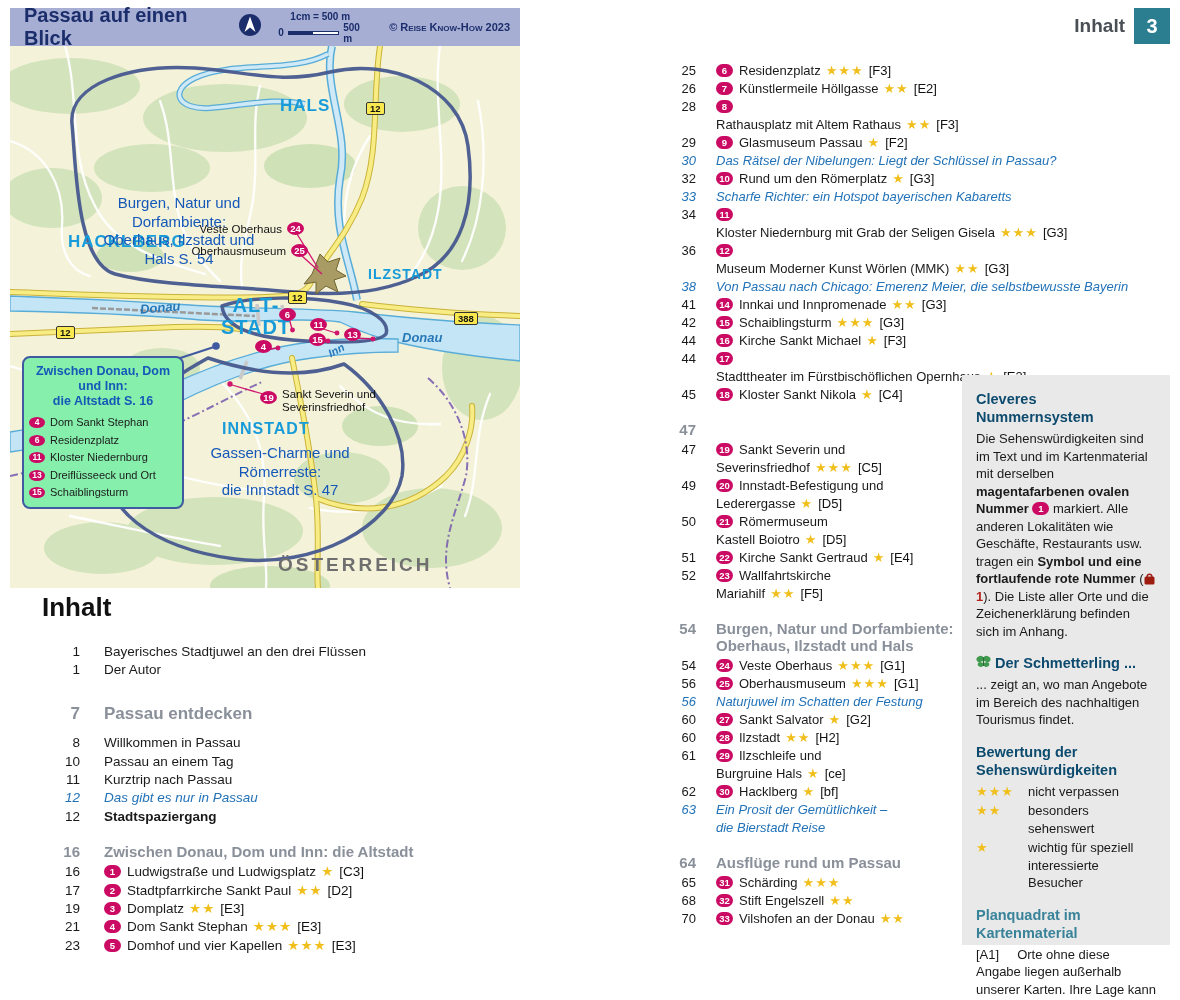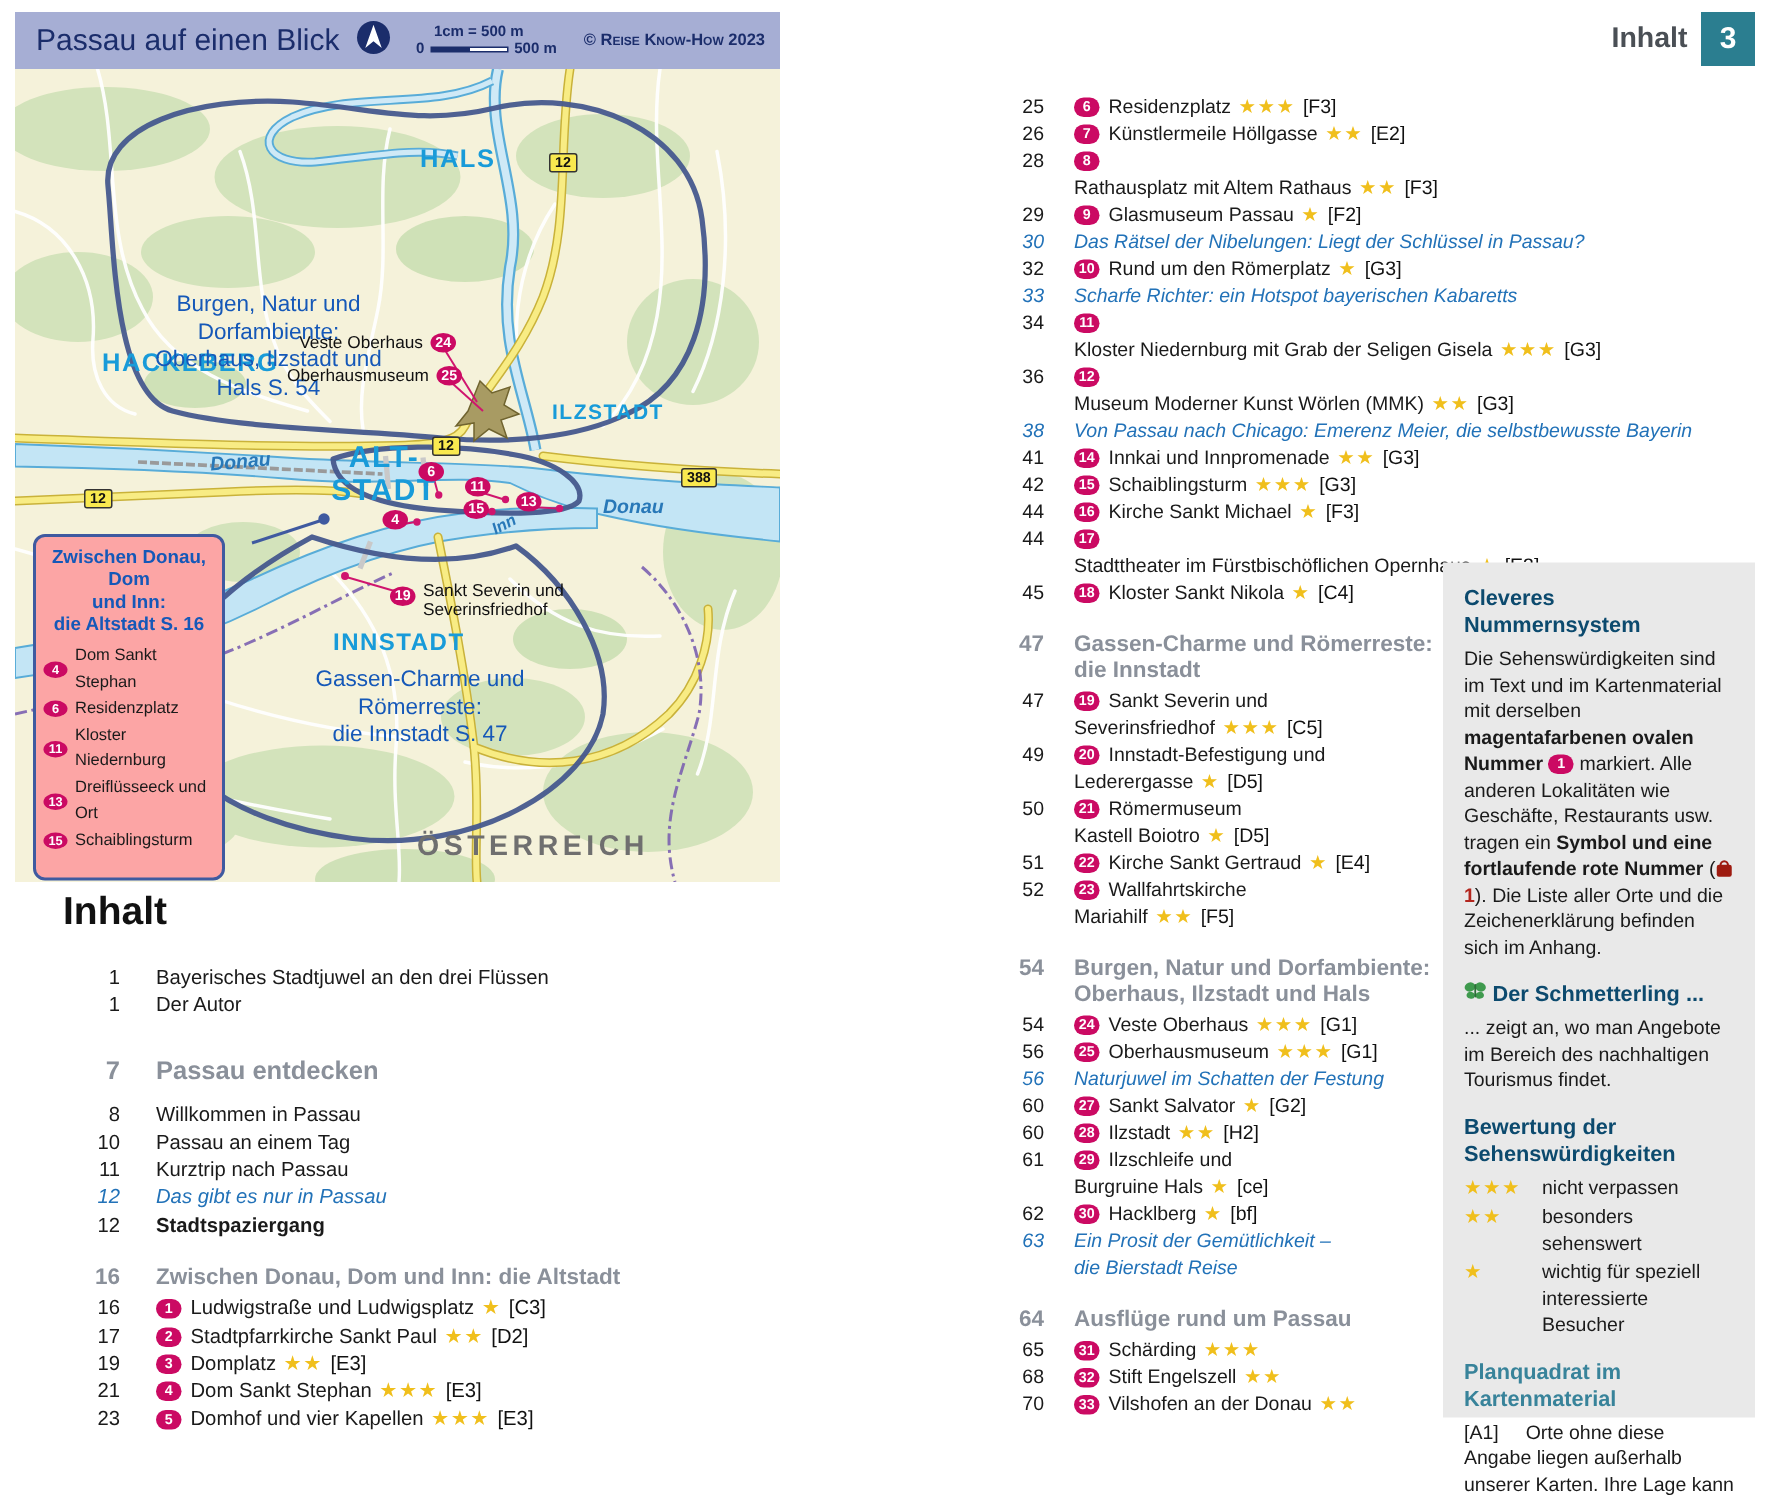--- a/index.html
+++ b/index.html
@@ -7,40 +7,40 @@
   body{position:relative;background:#fff;font-family:"Liberation Sans",sans-serif;color:#1a1a1a;overflow:hidden;}
 
   
   .page-header{position:absolute;top:8px;right:10px;display:flex;align-items:center;}
   .page-header .ph-label{font-size:19px;font-weight:bold;color:#4a4f55;margin-right:9px;}
   .page-header .ph-badge{width:36px;height:36px;background:#2b7e90;color:#fff;font-size:20px;font-weight:bold;display:flex;align-items:center;justify-content:center;}
 
   
   .map-block{position:absolute;left:10px;top:8px;width:510px;}
   .map-header{height:38px;background:#a6aed4;display:flex;align-items:center;padding:0 10px 0 14px;}
-  .map-title{font-size:20px;font-weight:normal;color:#1b2d6b;margin-right:auto;}
+  .map-title{font-size:20px;font-weight:bold;color:#1b2d6b;margin-right:auto;}
   .north-arrow{margin-right:16px;}
   .scale{color:#1b2d6b;font-weight:bold;font-size:10px;margin-right:18px;line-height:11px;}
   .scale-top{text-align:center;padding-left:12px;}
   .scale-row{display:flex;align-items:center;gap:4px;}
   .scale-bar{display:inline-block;width:52px;height:4px;border:1px solid #1b2d6b;background:linear-gradient(to right,#1b2d6b 0 50%,#ffffff 50% 100%);}
   .copyright{color:#1b2d6b;font-size:11px;font-weight:600;font-variant:small-caps;white-space:nowrap;}
   .map-canvas{position:relative;width:510px;height:542px;background:#f5f2da;}
   .map-canvas svg{position:absolute;left:0;top:0;}
 
   .map-overlay{position:absolute;white-space:pre-line;}
   .district{color:#189bd9;font-weight:bold;letter-spacing:1px;}
   .river-label{color:#2878b8;font-weight:bold;font-style:italic;}
   .country{color:#6f6f6f;font-weight:bold;letter-spacing:3px;font-size:19px;}
   .area-note{color:#1558b8;font-weight:normal;font-size:15px;line-height:18.5px;text-align:center;}
   .poi-text{font-size:11.5px;line-height:13px;color:#111;}
   .route-badge{position:absolute;background:#f9e94f;border:1px solid #333;border-radius:2px;font-size:9.5px;font-weight:bold;color:#111;padding:0 3px;line-height:11px;}
   .m-badge{position:absolute;background:#cb0a63;color:#fff;font-weight:bold;border-radius:50%;text-align:center;}
   .pt-badge{width:17px;height:13px;font-size:9.5px;line-height:13px;}
-  .callout{position:absolute;left:12px;top:310px;width:128px;background:#fca5a5;border:2.5px solid #3f5aa0;border-radius:8px;padding:6px 5px 16px;}
+  .callout{position:absolute;left:12px;top:310px;width:162px;background:#86efac;border:2.5px solid #3f5aa0;border-radius:8px;padding:6px 5px 5px;}
   .callout-title{color:#1558b8;font-weight:bold;font-size:12.5px;line-height:15px;text-align:center;white-space:pre-line;margin-bottom:5px;}
   .callout-item{display:flex;align-items:center;font-size:11px;line-height:17.5px;}
   .callout-item .cb{flex:0 0 16px;height:11px;background:#cb0a63;color:#fff;border-radius:50%;font-size:8.5px;font-weight:bold;line-height:11px;text-align:center;margin-right:5px;}
 
   
   .toc-left{position:absolute;left:42px;top:592px;width:500px;}
   .toc-heading{font-size:26px;font-weight:bold;color:#111;margin-bottom:20px;}
   .trow{display:flex;align-items:flex-start;font-size:13.5px;line-height:18.4px;}
   .trow .pg{flex:0 0 38px;text-align:right;margin-right:24px;}
   .trow .title{white-space:pre;}
@@ -398,22 +398,20 @@
       <div class="trow item">
         <span class="pg">44</span>
         <span class="content"><span class="pbadge">17</span><span class="title">Stadttheater im Fürstbischöflichen Opernhaus</span><span class="stars">★</span><span class="gridref">[E3]</span></span>
       </div>
       <div class="trow item">
         <span class="pg">45</span>
         <span class="content"><span class="pbadge">18</span><span class="title">Kloster Sankt Nikola</span><span class="stars">★</span><span class="gridref">[C4]</span></span>
       </div>
       <div class="trow section">
         <span class="pg">47</span>
-        <span class="content"><span class="title">Gassen-Charme und Römerreste:
-die Innstadt</span></span>
       </div>
       <div class="trow item">
         <span class="pg">47</span>
         <span class="content"><span class="pbadge">19</span><span class="title">Sankt Severin und
 Severinsfriedhof</span><span class="stars">★★★</span><span class="gridref">[C5]</span></span>
       </div>
       <div class="trow item">
         <span class="pg">49</span>
         <span class="content"><span class="pbadge">20</span><span class="title">Innstadt-Befestigung und
 Lederergasse</span><span class="stars">★</span><span class="gridref">[D5]</span></span>

